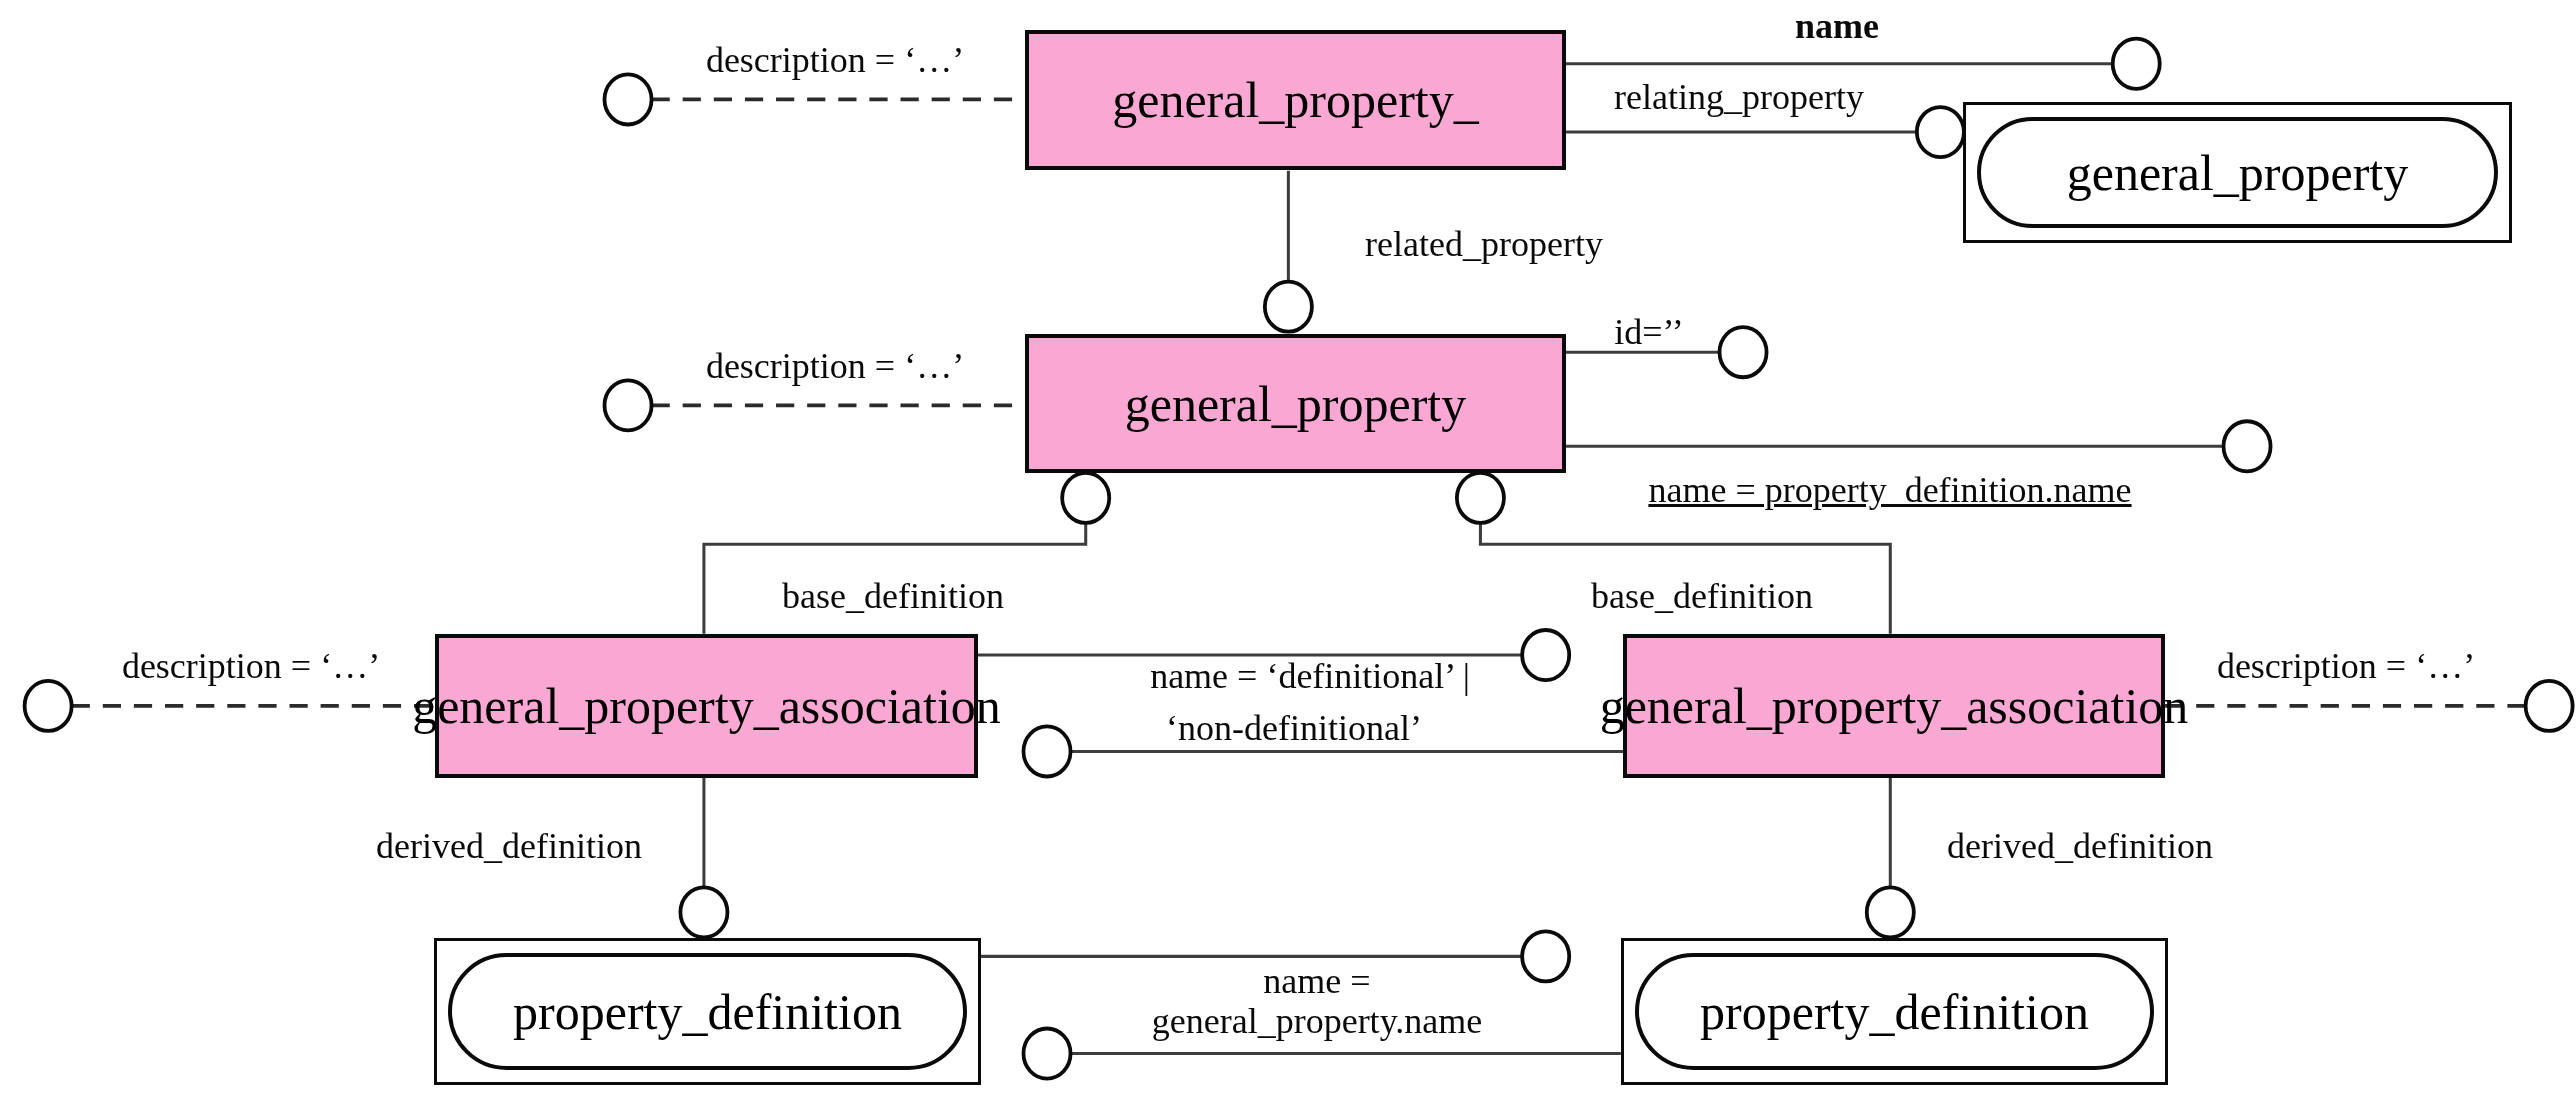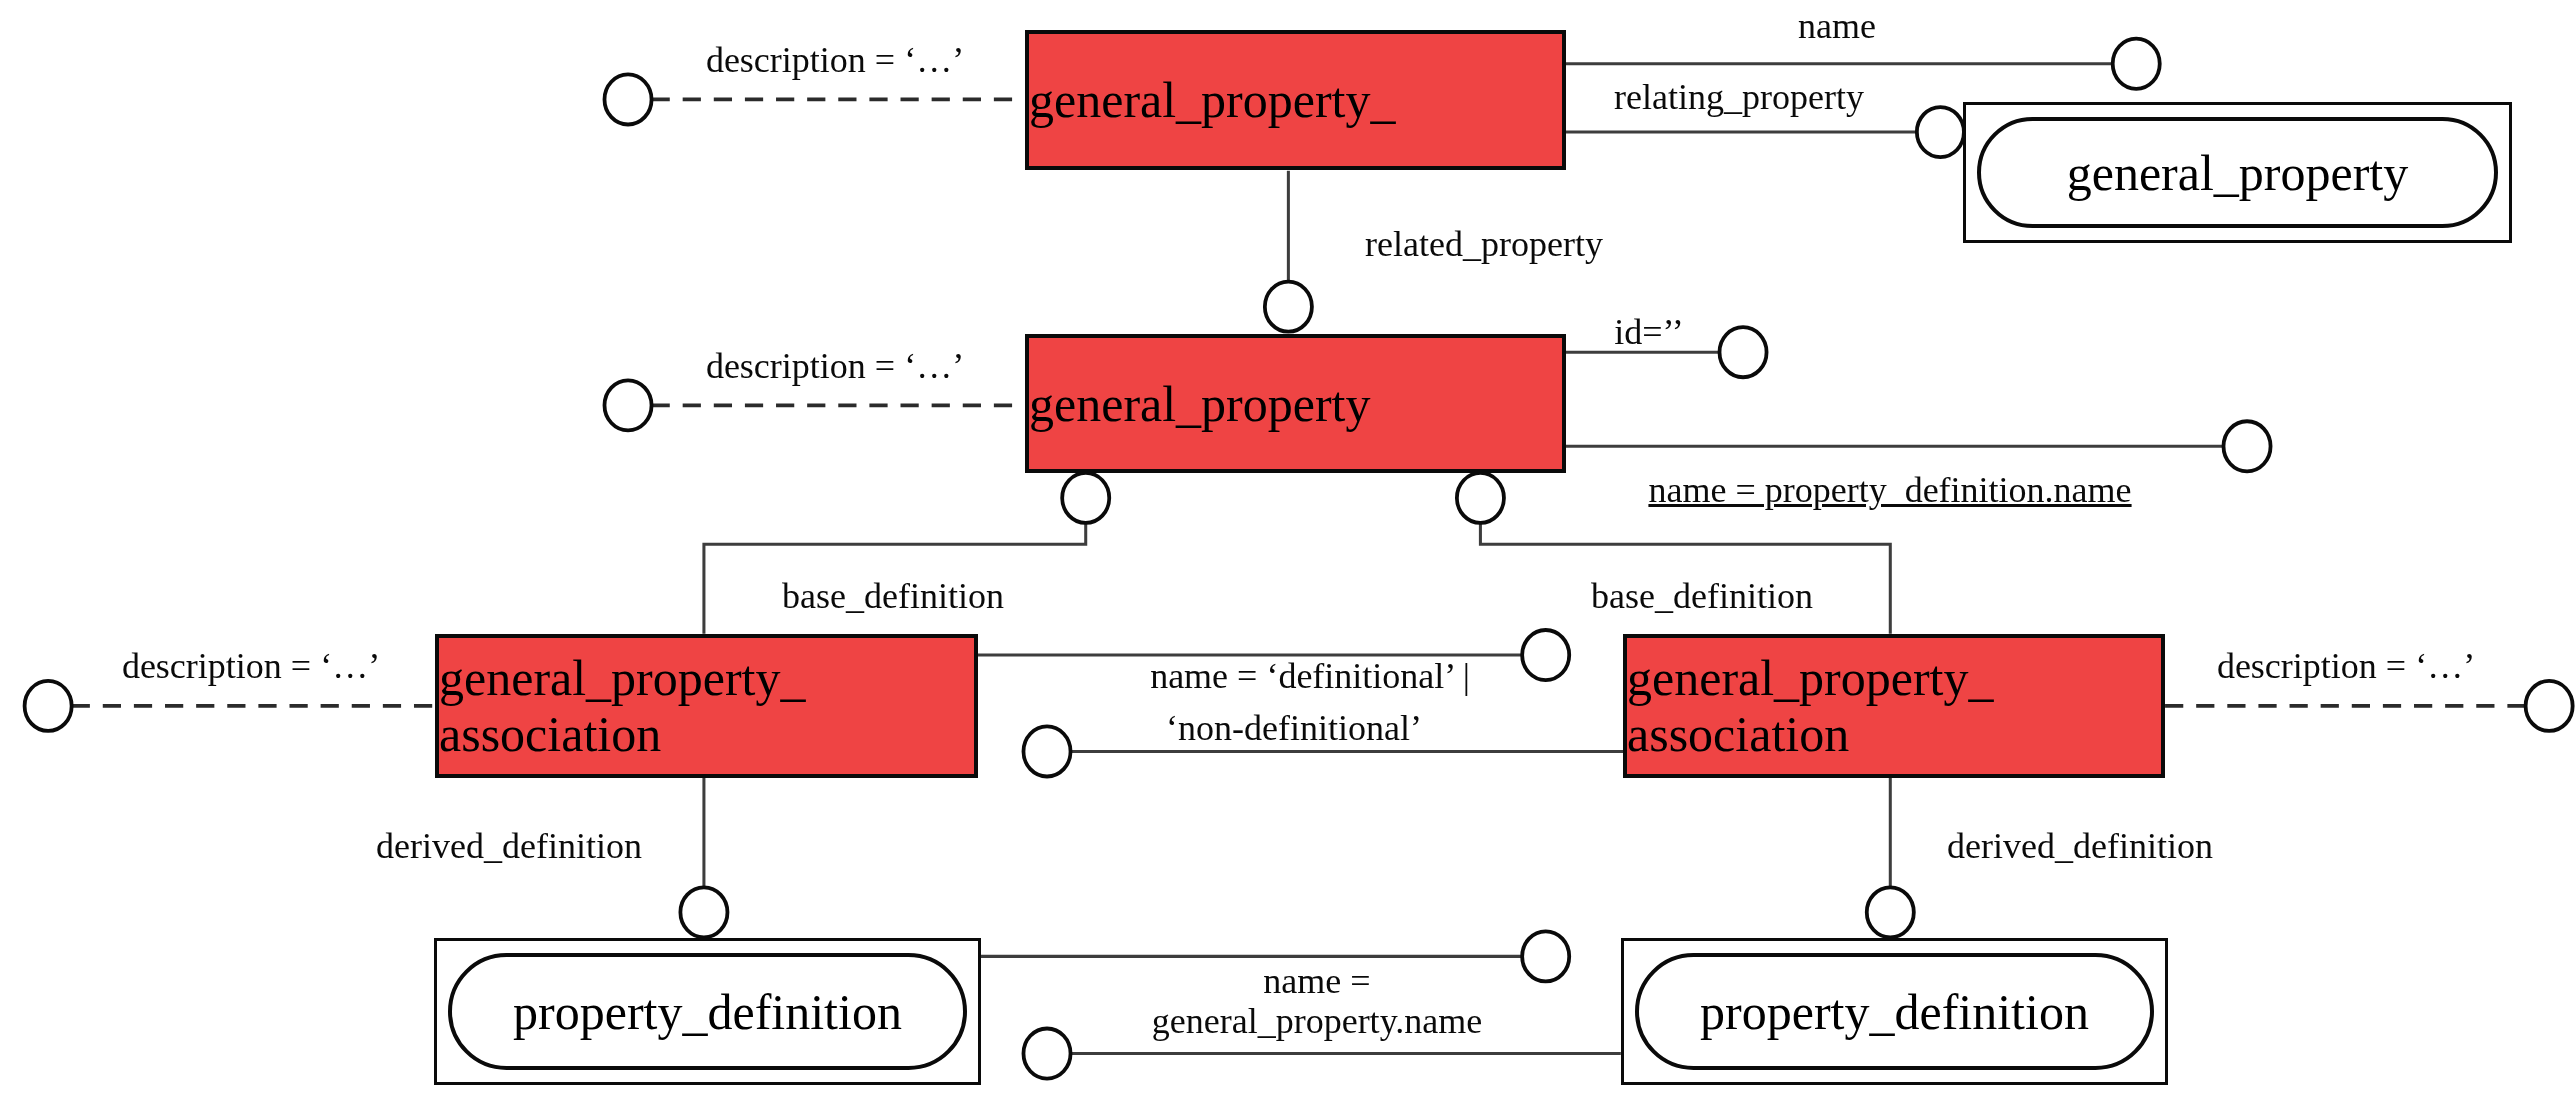--- a/index.html
+++ b/index.html
@@ -12,26 +12,26 @@
     color: #000000;
     overflow: hidden;
   }
   svg.wires {
     position: absolute;
     left: 0; top: 0;
     width: 2576px; height: 1093px;
   }
   .box {
     position: absolute;
-    background: #ef4444;
+    background: #f9a8d4;
     border: 4.6px solid #0a0a0a;
     box-sizing: border-box;
     display: flex;
-    flex-direction: column;
-    align-items: flex-start;
+    flex-direction: row;
+    align-items: center;
     justify-content: center;
     text-align: center;
     font-size: 50px;
     line-height: 1.12;
     white-space: nowrap;
   }
   .stadium-outer {
     position: absolute;
     background: #ffffff;
     border: 3.8px solid #0a0a0a;
@@ -132,21 +132,21 @@
     </div>
   </div>
 
   <div class="stadium-outer" style="left:1621px; top:938px; width:547px; height:147px;">
     <div class="stadium-inner">
       <span>property_definition</span>
     </div>
   </div>
 
   <div class="lbl" style="left:835px; top:60px;">description = ‘…’</div>
-  <div class="lbl" style="left:1837px; top:26px;">name</div>
+  <div class="lbl" style="left:1837px; top:26px;font-weight:bold;">name</div>
   <div class="lbl" style="left:1739px; top:97px;">relating_property</div>
   <div class="lbl" style="left:1484px; top:244px;">related_property</div>
   <div class="lbl" style="left:835px; top:366px;">description = ‘…’</div>
   <div class="lbl" style="left:1629px; top:332px;margin-left:20px;">id=’’</div>
   <div class="lbl" style="left:1890px; top:490px;text-decoration:underline;">name = property_definition.name</div>
   <div class="lbl" style="left:893px; top:596px;">base_definition</div>
   <div class="lbl" style="left:1702px; top:596px;">base_definition</div>
   <div class="lbl" style="left:251px;  top:666px;">description = ‘…’</div>
   <div class="lbl" style="left:2346px; top:666px;">description = ‘…’</div>
   <div class="lbl" style="left:1310px; top:676px;">name = ‘definitional’ |</div>

